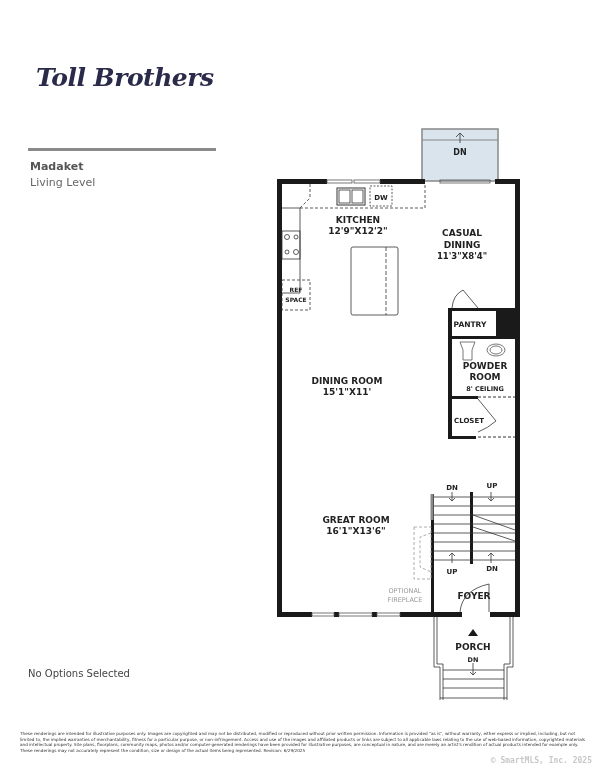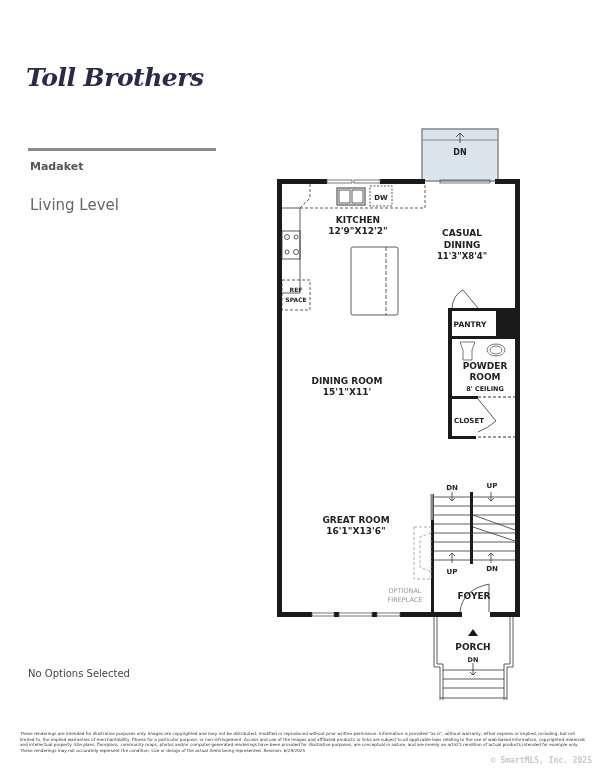--- a/index.html
+++ b/index.html
@@ -1,20 +1,20 @@
 <!DOCTYPE html>
 <html><head>
   <meta charset="utf-8">
   <style>
     html, body { margin: 0; padding: 0; background: #ffffff; }
     body { width: 600px; height: 769px; position: relative; overflow: hidden; font-family: "DejaVu Sans", sans-serif; }
-    .brand { position: absolute; left: 26px; top: 63px; font-family: "DejaVu Serif", serif; font-size: 25px; font-style: italic; font-weight: bold; color: #2a2a4a; letter-spacing: -0.5px; }
+    .brand { position: absolute; left: 36px; top: 63px; font-family: "DejaVu Serif", serif; font-size: 25px; font-style: italic; font-weight: bold; color: #2a2a4a; letter-spacing: -0.5px; }
     .rule { position: absolute; left: 28px; top: 148px; width: 188px; height: 3px; background: #8a8a8a; }
     .model { position: absolute; left: 30px; top: 160px; font-size: 11px; font-weight: bold; color: #555; }
-    .level { position: absolute; left: 30px; top: 196px; font-size: 15px; color: #666; }
+    .level { position: absolute; left: 30px; top: 176px; font-size: 11px; color: #666; }
     .options { position: absolute; left: 28px; top: 668px; font-size: 10px; font-weight: normal; color: #444; }
     .disclaimer { position: absolute; left: 20px; top: 731px; width: 570px; font-size: 4.2px; line-height: 5.6px; color: #333; }
     .copyright { position: absolute; right: 8px; top: 756px; font-family: "DejaVu Sans Mono", monospace; font-size: 8px; color: #c8c8c8; font-weight: bold; margin-left: 8px; }
     .plan { position: absolute; left: 0; top: 0; }
     .lbl { font-family: "DejaVu Sans", sans-serif; font-weight: bold; fill: #222; text-anchor: middle; }
     .lbl-gray { font-family: "DejaVu Sans", sans-serif; fill: #999; text-anchor: middle; }
   </style>
 </head>
 <body>
 

